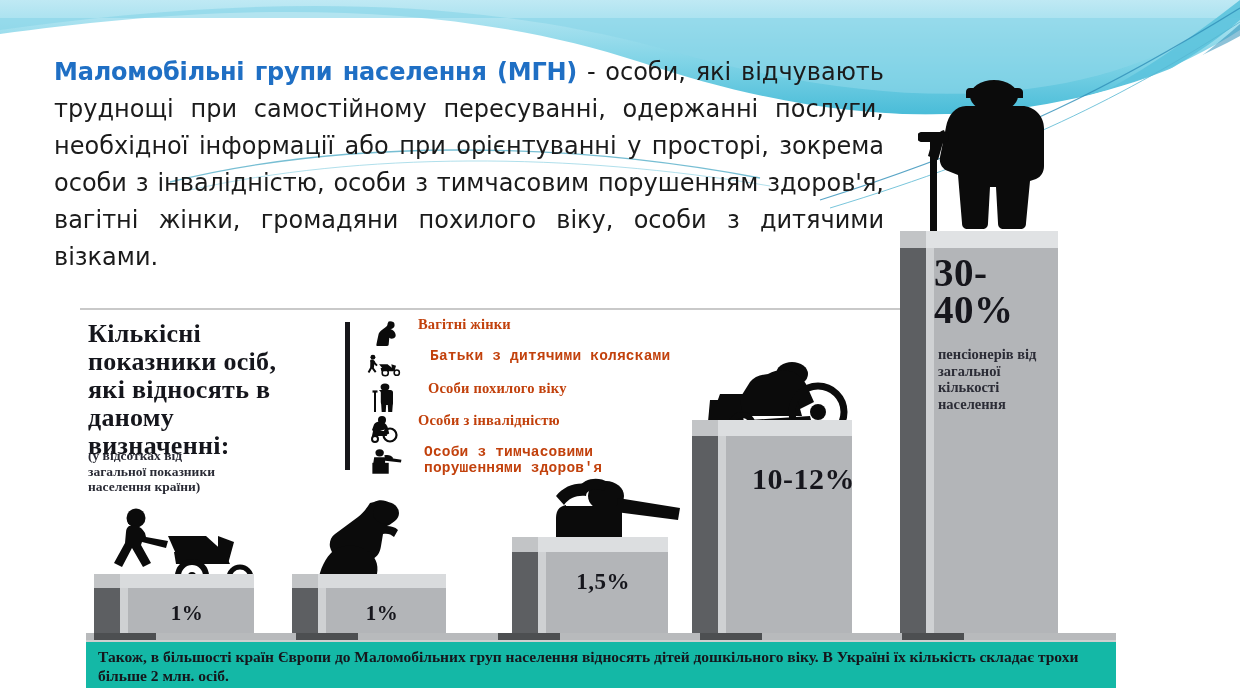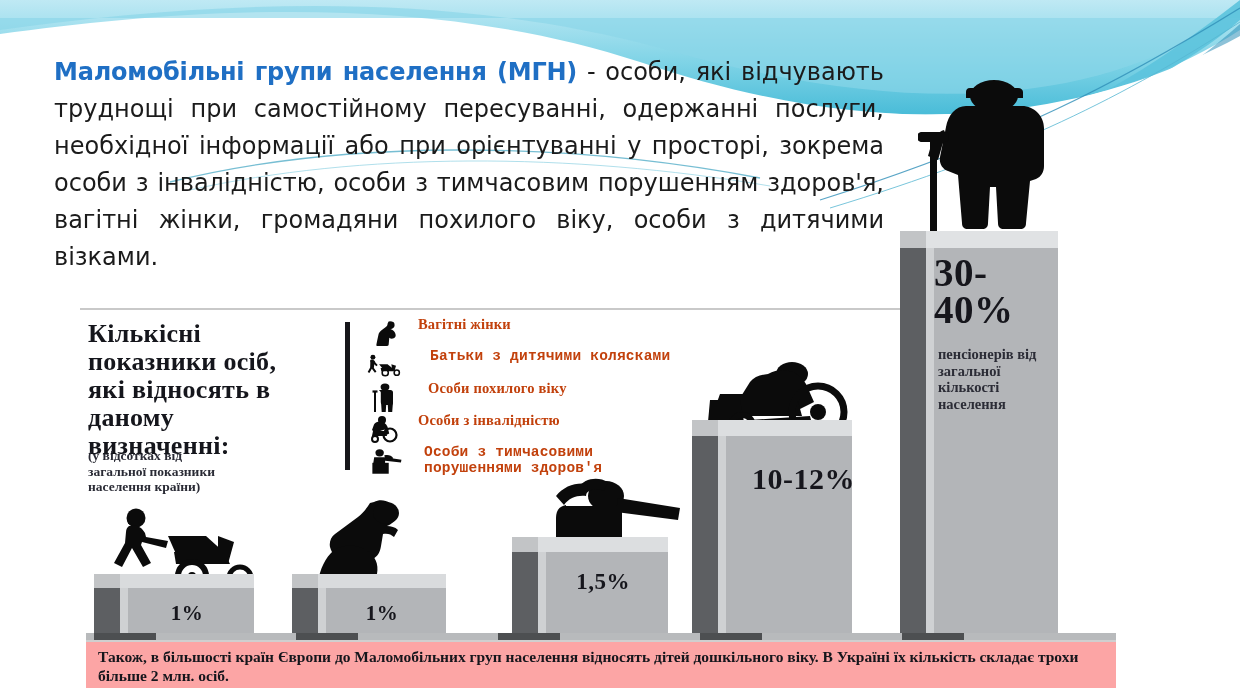--- a/index.html
+++ b/index.html
@@ -70,21 +70,21 @@
   .colnote{
     position:absolute;left:14px;width:96px;text-align:left;
     font-family:"Liberation Serif", serif;font-weight:bold;
     font-size:14.5px;line-height:16.5px;color:#2b2c36;
   }
   .fig{position:absolute;}
 
   
   .capbar{
     position:absolute;left:6px;bottom:-8px;width:1030px;height:46px;
-    background:#fca5a5;border-top:2px solid #cfcfcf;
+    background:#14b8a6;border-top:2px solid #cfcfcf;
   }
   .capbar .captxt{
     padding:5px 12px 0 12px;
     font-family:"Liberation Serif", serif;font-weight:bold;
     font-size:15.5px;line-height:19px;color:#15161c;
   }
   .dashes{position:absolute;left:6px;bottom:38px;width:1030px;height:9px;}
 </style>
 </head>
 <body>

